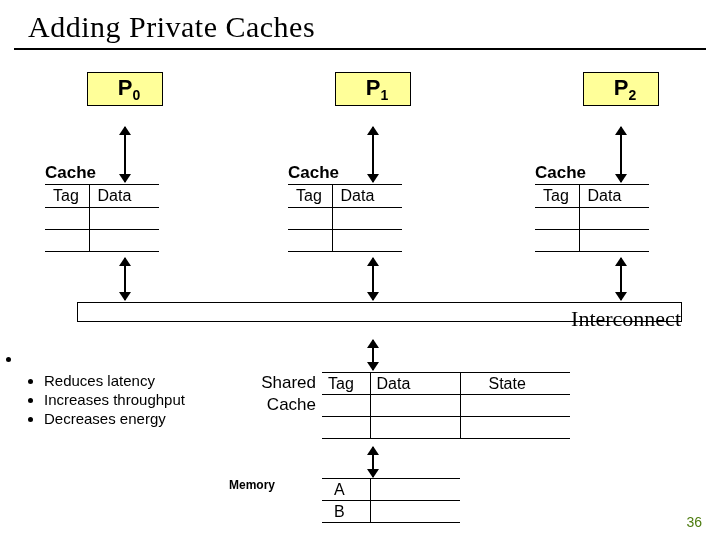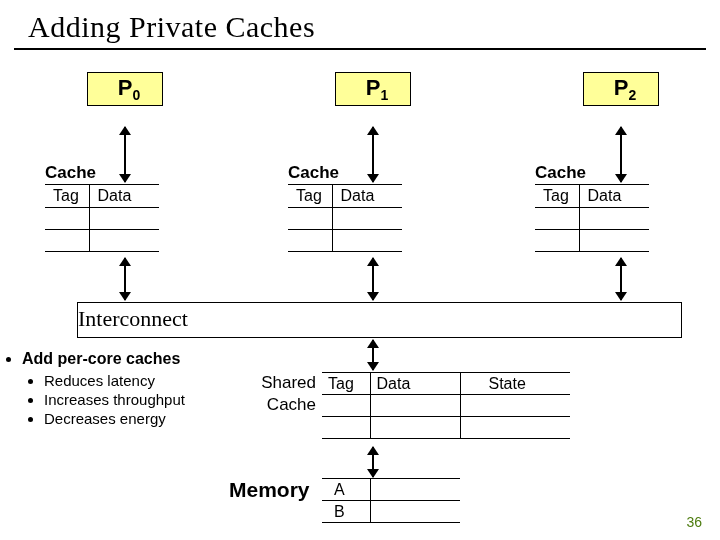--- a/index.html
+++ b/index.html
@@ -97,23 +97,23 @@
   .a-proc2 { left: 620px; top: 127px; height: 55px; }
 
   .a-cache0 { left: 124px; top: 258px; height: 42px; }
   .a-cache1 { left: 372px; top: 258px; height: 42px; }
   .a-cache2 { left: 620px; top: 258px; height: 42px; }
 
   .interconnect {
     position: absolute;
     left: 45px; right: 38px;
     top: 302px;
-    height: 36px;
-    border: 1.5px solid #000;
-    text-align: left;
+    height: 20px;
+    border: 1.5px solid #000;
+    text-align: right;
     font-size: 22px;
     line-height: 32px;
     font-family: Georgia, serif;
     margin-left: 32px;
   }
 
   .a-inter { left: 372px; top: 340px; height: 30px; }
 
   .bullets {
     position: absolute;
@@ -157,21 +157,21 @@
   .shared-table .sstate{ width: 110px; border-right: none; padding-left:28px;}
 
   .a-shared { left: 372px; top: 447px; height: 30px; }
 
   .memory-label {
     position: absolute;
     left: 229px;
     top: 478px;
     font-family: Verdana, Arial, sans-serif;
     font-weight: bold;
-    font-size: 21px;
+    font-size: 12px;
   }
 
   .mem-table {
     position: absolute;
     left: 322px;
     top: 478px;
     border-collapse: collapse;
     font-family: Verdana, Arial, sans-serif;
     font-size: 16px;
   }
@@ -264,21 +264,21 @@
 <div class="v-arrow a-cache1"></div>
 <div class="v-arrow a-cache2"></div>
 
 <div class="interconnect">Interconnect</div>
 
 <div class="v-arrow a-inter"></div>
 
 <div class="bullets">
   <ul>
     <li>
-      <span class="b1">Add per-core caches</span><br>
+      <br>
       <ul>
         <li>Reduces latency</li>
         <li>Increases throughput</li>
         <li>Decreases energy</li>
       </ul>
     </li>
   </ul>
 </div>
 
 <div class="shared-label">

